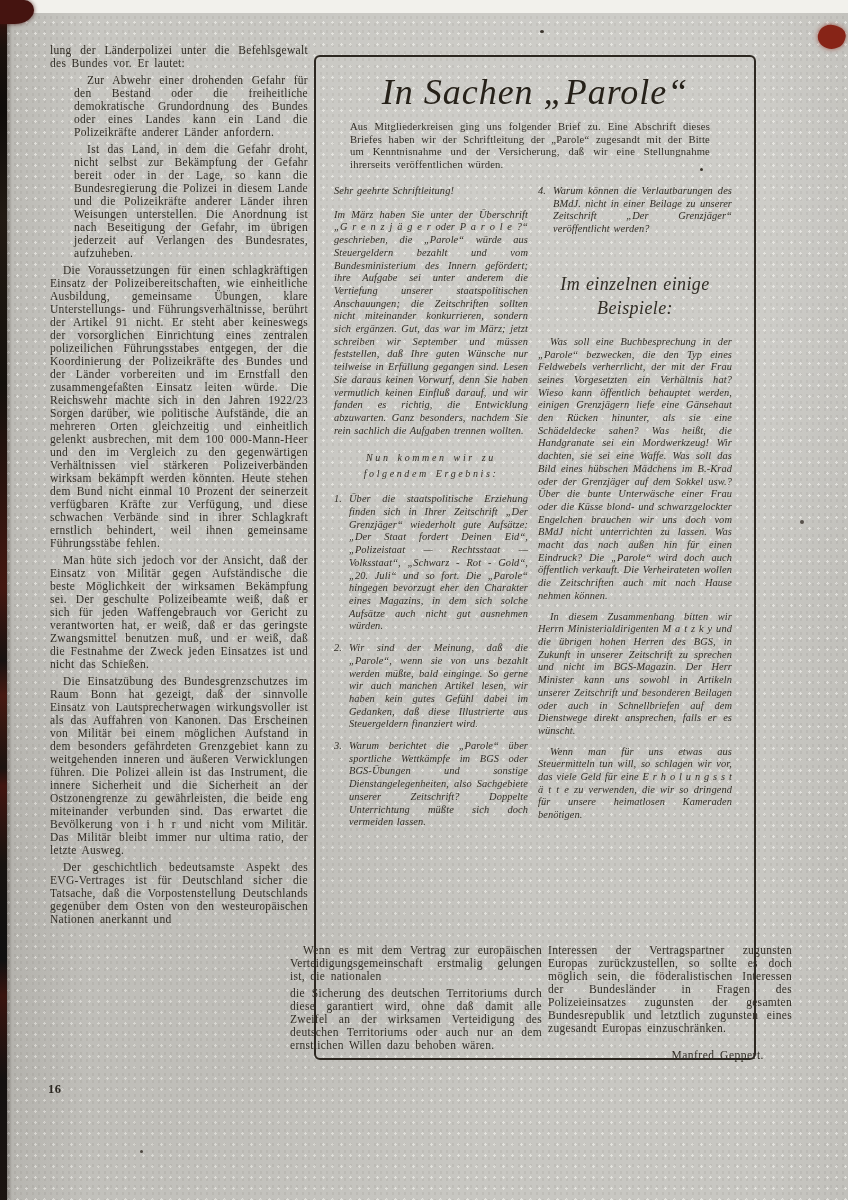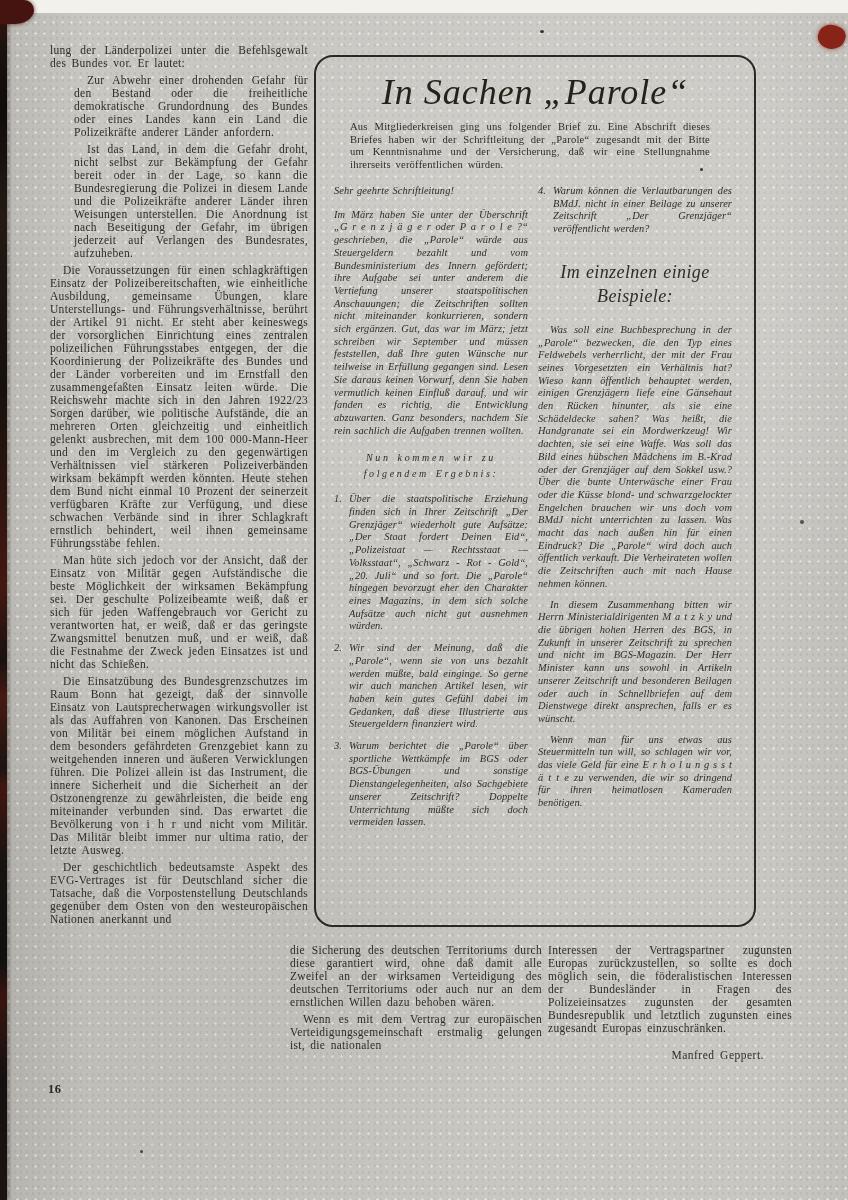--- a/index.html
+++ b/index.html
@@ -42,37 +42,37 @@
 
   
   .col-left{position:absolute;left:50px;top:44px;width:258px;
     font-size:11.5px;line-height:13.0px;text-align:justify;
     letter-spacing:0.3px;word-spacing:2.2px;hyphens:auto;}
   .para{margin:0 0 4px 0;text-indent:13px;}
   .para.cont{text-indent:0;}
   .para.quote{margin-left:24px;}
 
   
-  .letter-box{position:absolute;left:314px;top:55px;width:442px;height:872px;
-    border:2.5px solid #2c2720;border-radius:19px;box-sizing:border-box;overflow:hidden;}
+  .letter-box{position:absolute;left:314px;top:55px;width:442px;height:1005px;
+    border:2.5px solid #2c2720;border-radius:6px;box-sizing:border-box;overflow:hidden;}
   .box-title{margin:14px 10px 0 10px;text-align:center;font-size:36px;line-height:42px;
     font-style:italic;font-weight:normal;letter-spacing:1px;color:#262119;}
   .box-intro{margin:8px 44px 0 34px;font-size:10.6px;line-height:12.7px;
     text-align:justify;letter-spacing:0.2px;word-spacing:1.8px;}
   .letter-col{position:absolute;top:128px;width:194px;
     font-style:italic;font-size:10.4px;line-height:12.7px;text-align:justify;
     letter-spacing:0.1px;word-spacing:0.9px;hyphens:auto;}
   .letter-col.lcol{left:18px;}
   .letter-col.rcol{left:222px;}
   .salutation{margin:0 0 11px 0;}
   .lpara{margin:0 0 8px 0;}
   .lpara.ind{text-indent:12px;}
   .results-heading{margin:13px 0 11px 0;font-size:10px;line-height:16px;
     font-weight:normal;text-align:center;letter-spacing:2.6px;word-spacing:2px;}
-  .examples-heading{margin:24px 6px 16px 6px;font-size:18px;line-height:24px;
+  .examples-heading{margin:36px 6px 16px 6px;font-size:18px;line-height:24px;
     font-weight:normal;text-align:center;letter-spacing:0.4px;}
   .list-item{display:flex;margin:0 0 9px 0;}
   .list-item .num{width:15px;flex-shrink:0;}
   .list-item .itext{flex:1;margin:0;text-align:justify;}
 
   
   .bottom-mid{position:absolute;left:290px;top:944px;width:252px;
     font-size:11.5px;line-height:13.0px;text-align:justify;
     letter-spacing:0.3px;word-spacing:2.2px;hyphens:auto;}
   .bottom-right{position:absolute;left:548px;top:944px;width:244px;
@@ -130,27 +130,27 @@
     </div>
 
     <div class="letter-col rcol">
       <div class="list-item">
         <span class="num">4.</span>
         <p class="itext">Warum können die Verlautbarungen des BMdJ. nicht in einer Beilage zu unserer Zeitschrift „Der Grenzjäger“ veröffentlicht werden?</p>
       </div>
       <h2 class="examples-heading">Im einzelnen einige Beispiele:</h2>
       <p class="lpara ind">Was soll eine Buchbesprechung in der „Parole“ bezwecken, die den Typ eines Feldwebels verherrlicht, der mit der Frau seines Vorgesetzten ein Verhältnis hat? Wieso kann öffentlich behauptet werden, einigen Grenzjägern liefe eine Gänsehaut den Rücken hinunter, als sie eine Schädeldecke sahen? Was heißt, die Handgranate sei ein Mordwerkzeug! Wir dachten, sie sei eine Waffe. Was soll das Bild eines hübschen Mädchens im B.-Krad oder der Grenzjäger auf dem Sokkel usw.? Über die bunte Unterwäsche einer Frau oder die Küsse blond- und schwarzgelockter Engelchen brauchen wir uns doch vom BMdJ nicht unterrichten zu lassen. Was macht das nach außen hin für einen Eindruck? Die „Parole“ wird doch auch öffentlich verkauft. Die Verheirateten wollen die Zeitschriften auch mit nach Hause nehmen können.</p>
       <p class="lpara ind">In diesem Zusammenhang bitten wir Herrn Ministerialdirigenten M a t z k y und die übrigen hohen Herren des BGS, in Zukunft in unserer Zeitschrift zu sprechen und nicht im BGS-Magazin. Der Herr Minister kann uns sowohl in Artikeln unserer Zeitschrift und besonderen Beilagen oder auch in Schnellbriefen auf dem Dienstwege direkt ansprechen, falls er es wünscht.</p>
-      <p class="lpara ind">Wenn man für uns etwas aus Steuermitteln tun will, so schlagen wir vor, das viele Geld für eine E r h o l u n g s s t ä t t e zu verwenden, die wir so dringend für ihren heimatlosen Kameraden benötigen.</p>
+      <p class="lpara ind">Wenn man für uns etwas aus Steuermitteln tun will, so schlagen wir vor, das viele Geld für eine E r h o l u n g s s t ä t t e zu verwenden, die wir so dringend für unsere heimatlosen Kameraden benötigen.</p>
     </div>
   </div>
 
   <div class="bottom-mid">
+    <p class="para">Wenn es mit dem Vertrag zur europäischen Verteidigungsgemeinschaft erstmalig gelungen ist, die nationalen</p>
     <p class="para cont">die Sicherung des deutschen Territoriums durch diese garantiert wird, ohne daß damit alle Zweifel an der wirksamen Verteidigung des deutschen Territoriums oder auch nur an dem ernstlichen Willen dazu behoben wären.</p>
-    <p class="para">Wenn es mit dem Vertrag zur europäischen Verteidigungsgemeinschaft erstmalig gelungen ist, die nationalen</p>
   </div>
 
   <div class="bottom-right">
     <p class="para cont">Interessen der Vertragspartner zugunsten Europas zurückzustellen, so sollte es doch möglich sein, die föderalistischen Interessen der Bundesländer in Fragen des Polizeieinsatzes zugunsten der gesamten Bundesrepublik und letztlich zugunsten eines zugesandt Europas einzuschränken.</p>
     <p class="signature">Manfred Geppert.</p>
   </div>
 
   <div class="page-number">16</div>
 
 </div>

